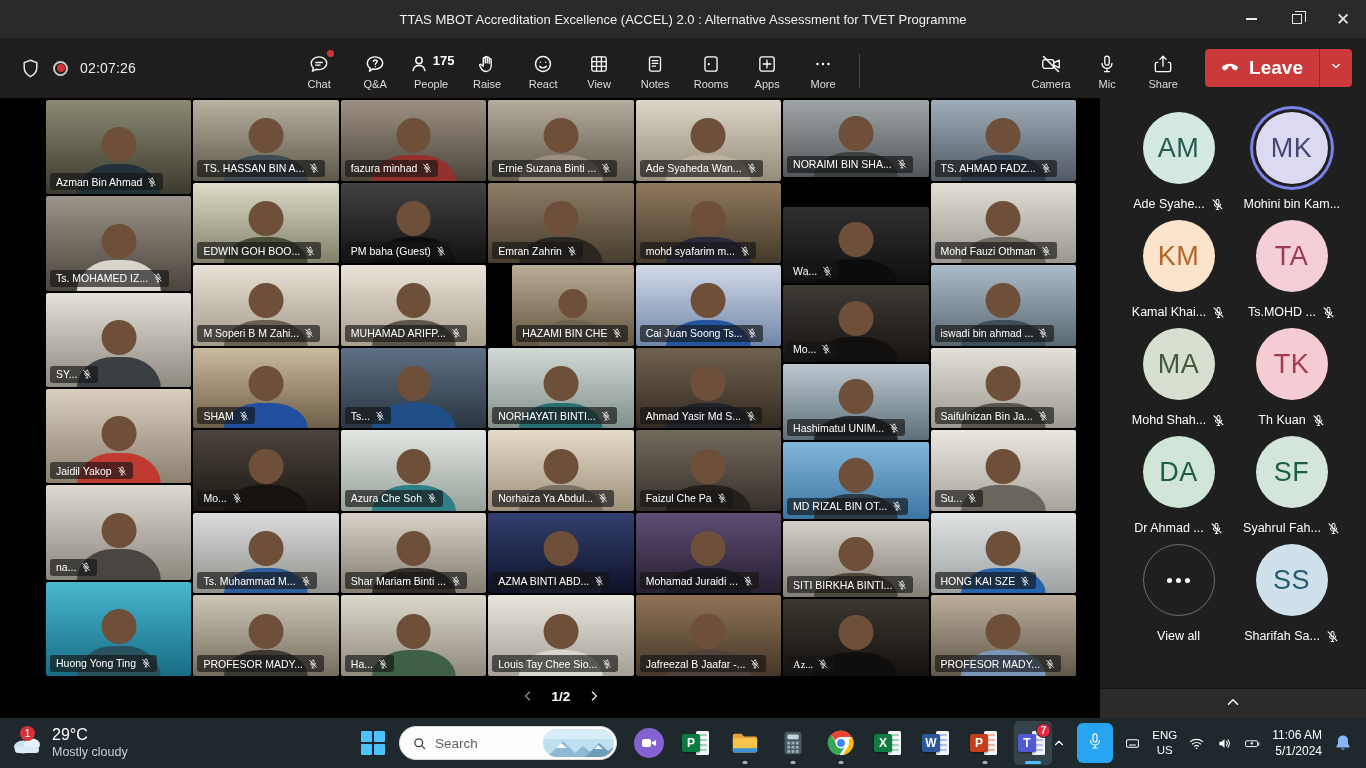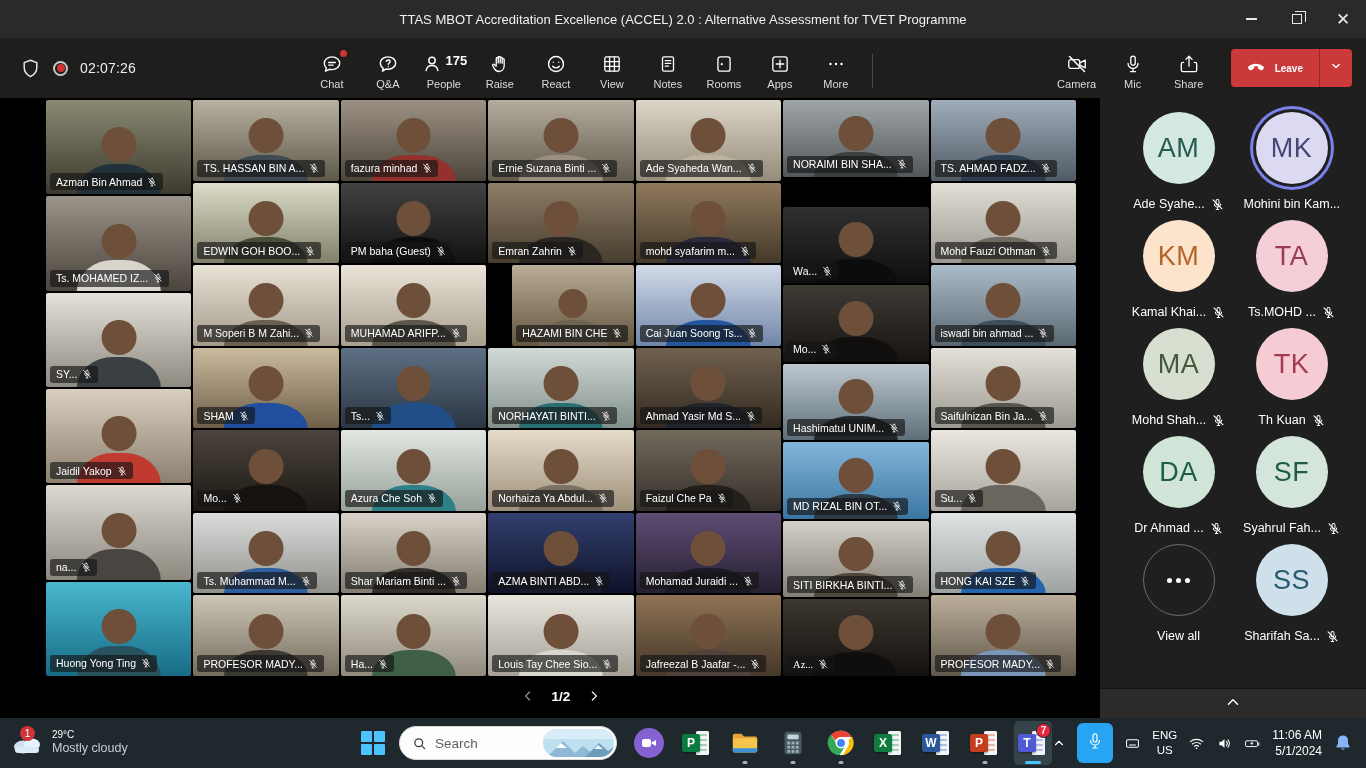--- a/index.html
+++ b/index.html
@@ -30,21 +30,21 @@
   .icw { position:relative; height:24px; display:flex; align-items:center; justify-content:center; }
   .tico svg { width:22px; height:22px; display:block; }
   .reddot { position:absolute; top:-2px; right:-4px; width:7px; height:7px; background:#d13434; border-radius:50%; }
   .pcount { color:#fff; font-size:13px; font-weight:bold; margin-left:3px; position:relative; top:-4px; }
   .tlbl { color:#dcdcdc; font-size:11px; white-space:nowrap; }
   .tb-divider { width:1px; height:34px; background:#4c4a48; margin:6px 8px 0; }
   .leave { margin-left:14px; margin-right:4px; height:38px; background:#ca3a3a; border-radius:4px;
     display:flex; align-items:center; overflow:hidden; }
   .leave-main { display:flex; align-items:center; gap:8px; padding:0 16px 0 14px; height:100%; }
   .leave-main svg { width:22px; height:22px; }
-  .leave-label { color:#fff; font-size:10px; font-weight:bold; }
+  .leave-label { color:#fff; font-size:19px; font-weight:bold; }
   .leave-split { width:1px; height:100%; background:rgba(0,0,0,.28); }
   .leave-chev { width:32px; height:100%; display:flex; align-items:center; justify-content:center; }
   .leave-chev svg { width:16px; height:16px; }
 
   
   .main { height:620px; display:flex; background:#000; }
   .stage { position:relative; width:1100px; height:100%; background:#000; }
   .grid { position:absolute; left:46px; top:2px; width:1030px; height:576px; display:flex; gap:2px; }
   .gcol { flex:1; display:flex; flex-direction:column; gap:2px; }
   .tile { flex:1; position:relative; overflow:hidden; border-radius:2px; }
@@ -82,21 +82,21 @@
   .collapse svg { width:18px; height:18px; }
 
   
   .taskbar { height:50px; background:#1f292d; display:flex; align-items:center; position:relative; }
   .weather { display:flex; align-items:center; gap:8px; padding-left:10px; width:360px; }
   .cloudwrap { position:relative; width:34px; height:26px; }
   .cloudwrap svg { width:34px; height:26px; }
   .wbadge { position:absolute; top:-4px; left:10px; min-width:15px; height:15px; background:#d13438;
     border-radius:50%; color:#fff; font-size:10px; display:flex; align-items:center; justify-content:center; }
   .wtext { line-height:1.25; }
-  .wtemp { color:#fff; font-size:10px; }
+  .wtemp { color:#fff; font-size:16px; }
   .wcond { color:#c7d0d3; font-size:12.5px; }
   .tb-center { display:flex; align-items:center; gap:13px; }
   .startbtn svg { width:26px; height:26px; display:block; }
   .searchpill { width:218px; height:34px; background:#fdfdfd; border:1px solid #d8d8d8; border-radius:17px;
     display:flex; align-items:center; padding:0 2px 0 12px; gap:8px; overflow:hidden; }
   .searchpill .sico svg { width:15px; height:15px; display:block; }
   .searchpill input { border:none; outline:none; background:transparent; font-size:13.5px; color:#333;
     width:100px; font-family:"Liberation Sans", sans-serif; }
   .searchpill input::placeholder { color:#5f5f5f; opacity:1; }
   .bingimg { margin-left:auto; height:28px; width:86px; border-radius:14px; overflow:hidden; }

